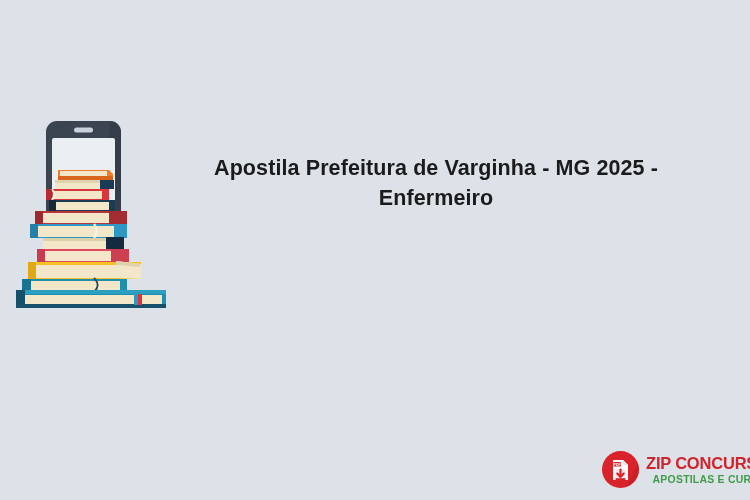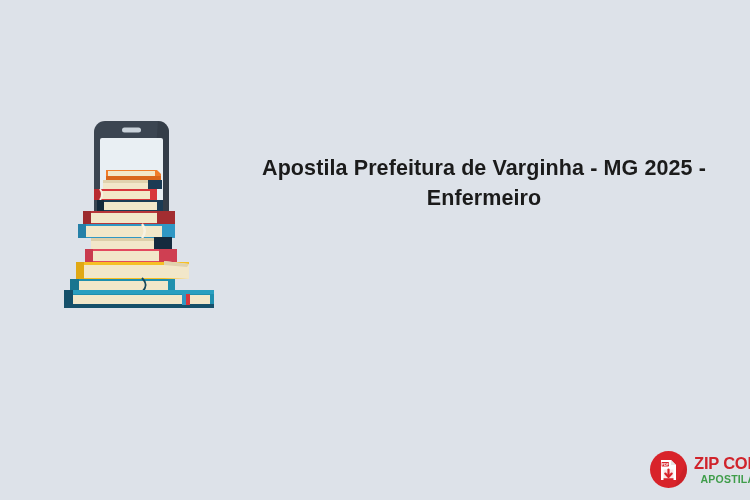--- a/index.html
+++ b/index.html
@@ -10,21 +10,20 @@
     width: 750px;
     height: 500px;
     background: #dde2e9;
     font-family: "Liberation Sans", sans-serif;
     overflow: hidden;
     position: relative;
   }
   #product-card {
     position: absolute;
     inset: 0;
-    margin-left: 48px;
   }
   
   #books-illustration {
     position: absolute;
     left: 8px;
     top: 118px;
     width: 175px;
     height: 195px;
   }
   #books-illustration svg {

